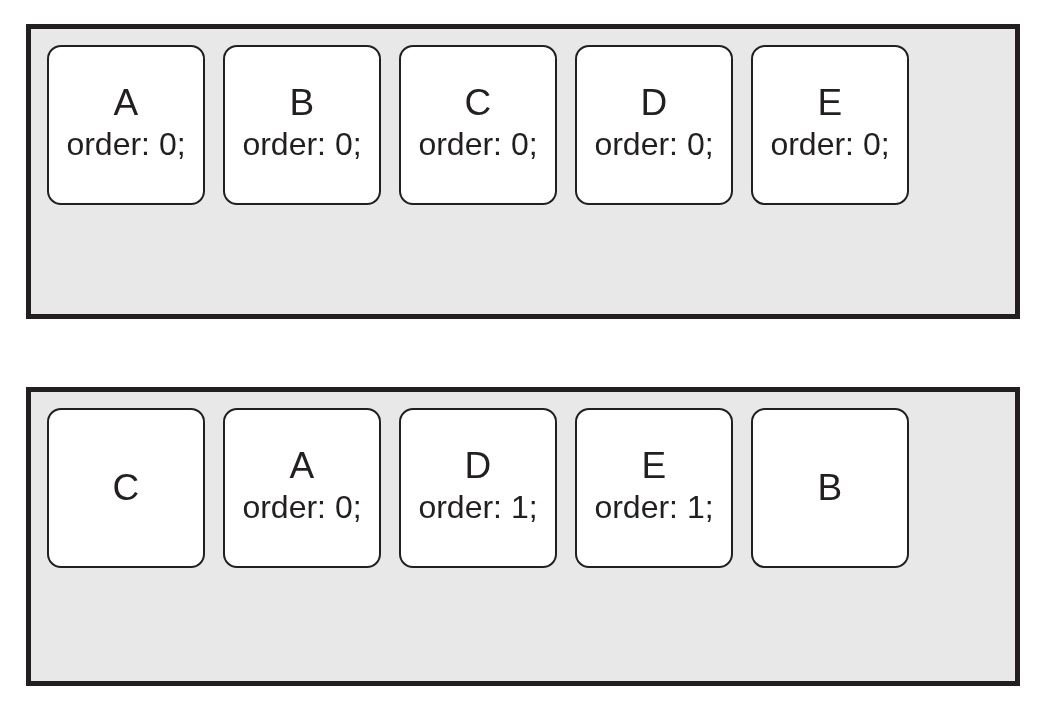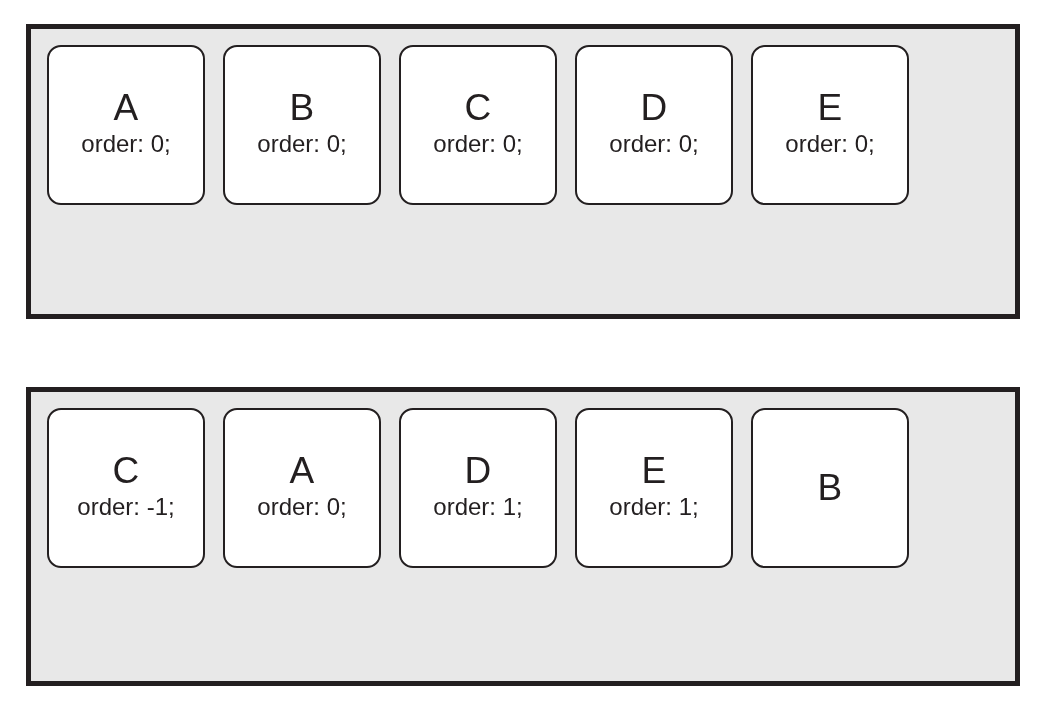--- a/index.html
+++ b/index.html
@@ -41,21 +41,21 @@
     justify-content: center;
     color: #231f20;
   }
   .item-letter {
     font-size: 37px;
     line-height: 1.05;
     font-weight: 400;
     letter-spacing: 0.5px;
   }
   .item-order {
-    font-size: 24px;
+    font-size: 32px;
     line-height: 1.35;
     font-weight: 400;
   }
 </style>
 </head>
 <body>
 
 <div class="stage">
 
   <div class="flex-container top">
@@ -77,21 +77,20 @@
     </div>
     <div class="flex-item">
       <div class="item-letter">E</div>
       <div class="item-order">order: 0;</div>
     </div>
   </div>
 
   <div class="flex-container bottom">
     <div class="flex-item">
       <div class="item-letter">C</div>
-      <div class="item-order">order: -1;</div>
     </div>
     <div class="flex-item">
       <div class="item-letter">A</div>
       <div class="item-order">order: 0;</div>
     </div>
     <div class="flex-item">
       <div class="item-letter">D</div>
       <div class="item-order">order: 1;</div>
     </div>
     <div class="flex-item">

